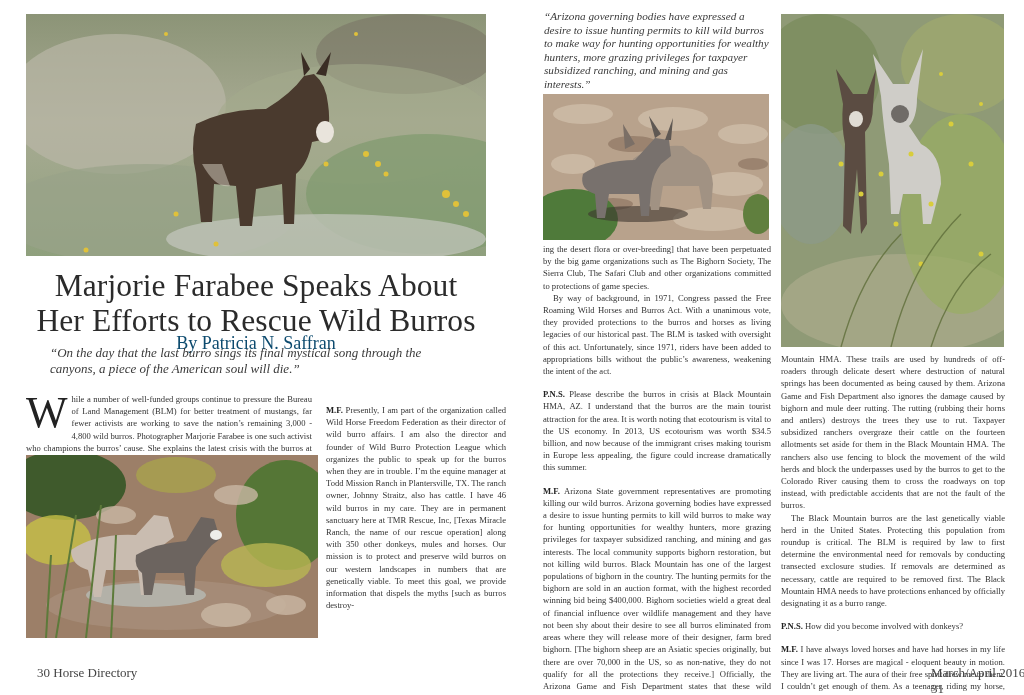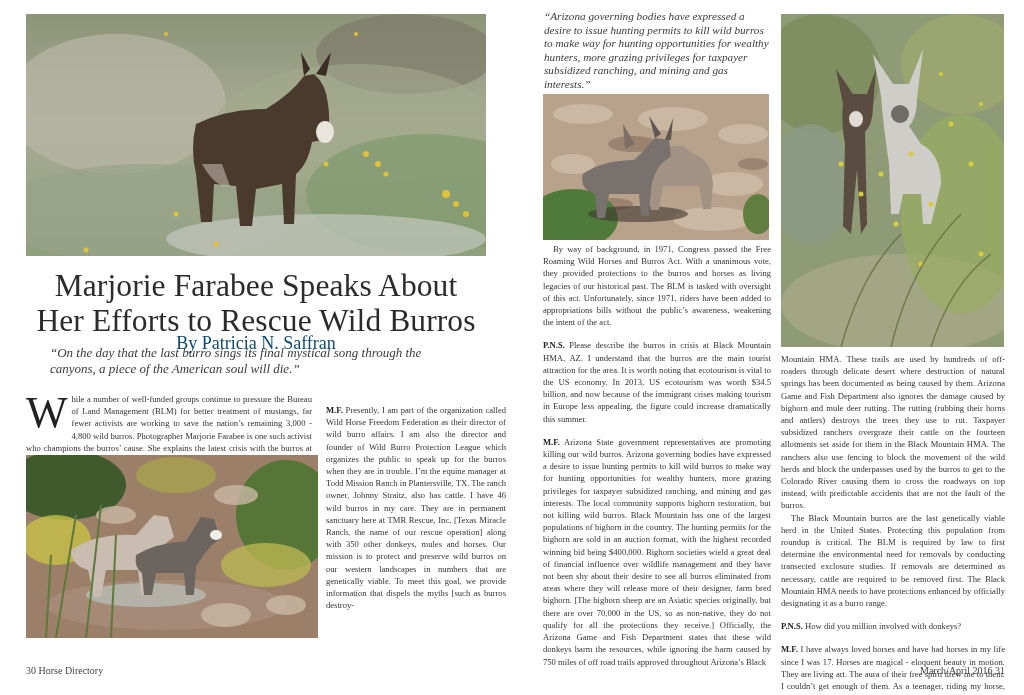--- a/index.html
+++ b/index.html
@@ -9,21 +9,21 @@
   .photo { position:absolute; overflow:hidden; }
   .txt { font-size:8.6px; line-height:12.2px; text-align:justify; color:#333; }
   .txt p { margin:0; }
   .indent { text-indent:10px; }
   .gap { height:11px; }
   b.sp { color:#222; }
   .title { font-size:31.5px; line-height:35px; text-align:center; color:#2b2b2b; letter-spacing:0.1px; }
   .byline { font-size:18px; text-align:center; color:#0c4a6e; }
   .pull { font-style:italic; font-weight:normal; color:#3a3a3a; }
   .dropcap { float:left; font-size:44px; line-height:36px; margin:2px 4px 0 0; color:#222; }
-  .folio { font-size:10px; color:#444; }
+  .folio { font-size:13px; color:#444;margin-left:11px; }
 </style>
 </head>
 <body>
 
 <div class="photo" style="left:26px; top:14px; width:460px; height:242px;">
   <svg width="460" height="242" viewBox="0 0 460 242">
     <defs>
       <linearGradient id="bg1" x1="0" y1="0" x2="0" y2="1">
         <stop offset="0" stop-color="#8c9477"></stop>
         <stop offset="0.45" stop-color="#a8ab93"></stop>
@@ -135,20 +135,21 @@
     <path d="M90 65 Q110 50 140 52 L150 60 Q168 65 170 90 L168 115 L160 115 L156 92 L120 92 L116 116 L108 116 L104 90 Q88 80 90 65 Z" fill="#a19283"></path>
     <path d="M82 55 L80 30 L92 50 Z" fill="#7b6f66"></path>
 
     <path d="M40 80 Q60 66 92 66 L112 44 L126 46 L128 62 L118 70 Q110 80 108 95 L106 122 L98 122 L96 100 L66 100 L62 124 L54 124 L52 100 Q36 95 40 80 Z" fill="#78716d"></path>
     <path d="M112 44 L106 22 L118 40 Z" fill="#5f5853"></path>
       <path d="M122 46 L130 24 L128 46 Z" fill="#5f5853"></path>
   </svg>
 </div>
 
 <div class="abs txt" style="left:543px; top:243px; width:228px;">
+  <p>ing the desert flora or over-breeding] that have been perpetuated by the big game organizations such as The Bighorn Society, The Sierra Club, The Safari Club and other organizations committed to protections of game species.</p>
   <p class="indent">By way of background, in 1971, Congress passed the Free Roaming Wild Horses and Burros Act. With a unanimous vote, they provided protections to the burros and horses as living legacies of our historical past. The BLM is tasked with oversight of this act. Unfortunately, since 1971, riders have been added to appropriations bills without the public’s awareness, weakening the intent of the act.</p>
   <div class="gap"></div>
   <p><b class="sp">P.N.S.</b><span> Please describe the burros in crisis at Black Mountain HMA, AZ. I understand that the burros are the main tourist attraction for the area. It is worth noting that ecotourism is vital to the US economy. In 2013, US ecotourism was worth $34.5 billion, and now because of the immigrant crises making tourism in Europe less appealing, the figure could increase dramatically this summer.</span></p>
   <div class="gap"></div>
   <p><b class="sp">M.F.</b><span> Arizona State government representatives are promoting killing our wild burros. Arizona governing bodies have expressed a desire to issue hunting permits to kill wild burros to make way for hunting opportunities for wealthy hunters, more grazing privileges for taxpayer subsidized ranching, and mining and gas interests. The local community supports bighorn restoration, but not killing wild burros. Black Mountain has one of the largest populations of bighorn in the country. The hunting permits for the bighorn are sold in an auction format, with the highest recorded winning bid being $400,000. Bighorn societies wield a great deal of financial influence over wildlife management and they have not been shy about their desire to see all burros eliminated from areas where they will release more of their designer, farm bred bighorn. [The bighorn sheep are an Asiatic species originally, but there are over 70,000 in the US, so as non-native, they do not qualify for all the protections they receive.] Officially, the Arizona Game and Fish Department states that these wild donkeys harm the resources, while ignoring the harm caused by 750 miles of off road trails approved throughout Arizona’s Black</span></p>
 </div>
 
 <div class="photo" style="left:781px; top:14px; width:223px; height:333px;">
   <svg width="223" height="333" viewBox="0 0 223 333">
     <rect width="223" height="333" fill="#8f9a76"></rect>
@@ -182,19 +183,19 @@
         <path d="M150 333 Q170 270 210 240"></path>
         <path d="M60 333 Q80 260 120 220"></path>
     </g>
   </svg>
 </div>
 
 <div class="abs txt" style="left:781px; top:353px; width:224px;">
   <p>Mountain HMA. These trails are used by hundreds of off-roaders through delicate desert where destruction of natural springs has been documented as being caused by them. Arizona Game and Fish Department also ignores the damage caused by bighorn and mule deer rutting. The rutting (rubbing their horns and antlers) destroys the trees they use to rut. Taxpayer subsidized ranchers overgraze their cattle on the fourteen allotments set aside for them in the Black Mountain HMA. The ranchers also use fencing to block the movement of the wild herds and block the underpasses used by the burros to get to the Colorado River causing them to cross the roadways on top instead, with predictable accidents that are not the fault of the burros.</p>
   <p class="indent">The Black Mountain burros are the last genetically viable herd in the United States. Protecting this population from roundup is critical. The BLM is required by law to first determine the environmental need for removals by conducting transected exclosure studies. If removals are determined as necessary, cattle are required to be removed first. The Black Mountain HMA needs to have protections enhanced by officially designating it as a burro range.</p>
   <div class="gap"></div>
-  <p><b class="sp">P.N.S.</b><span> How did you million involved with donkeys?</span></p>
+  <p><b class="sp">P.N.S.</b><span> How did you become involved with donkeys?</span></p>
   <div class="gap"></div>
   <p><b class="sp">M.F.</b><span> I have always loved horses and have had horses in my life since I was 17. Horses are magical - eloquent beauty in motion. They are living art. The aura of their free spirit drew me to them. I couldn’t get enough of them. As a teenager, riding my horse, Windy, for all</span></p>
 
 </div>
 
 <div class="abs folio" style="left:920px; top:665px; width:105px; text-align:left;">March/April 2016  31</div>
 
 </body></html>

